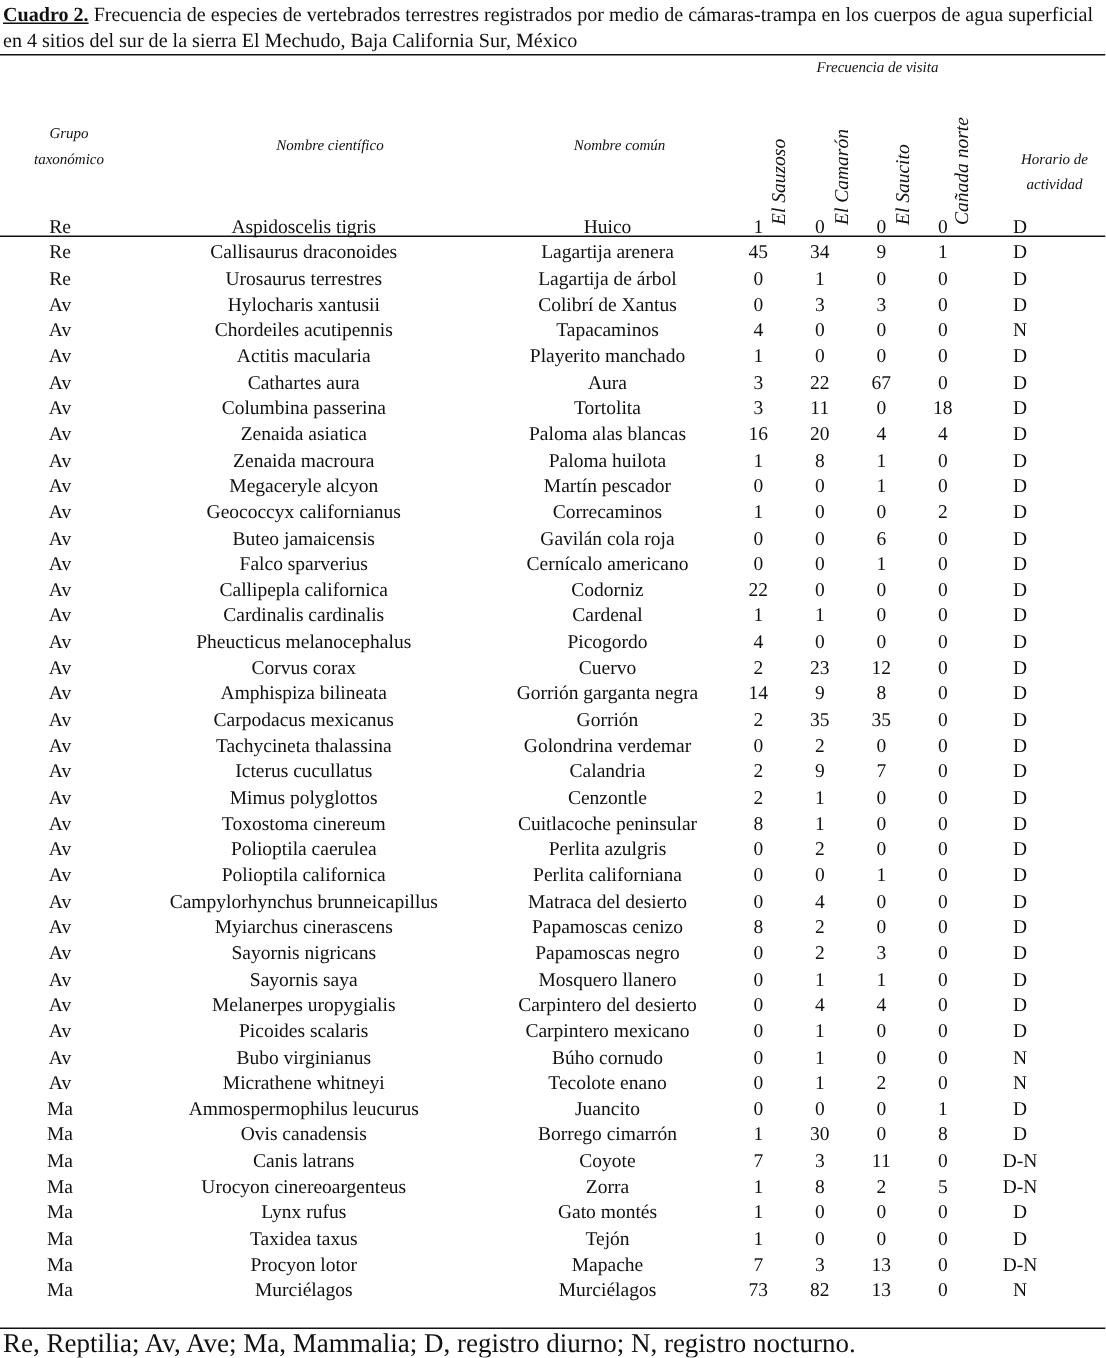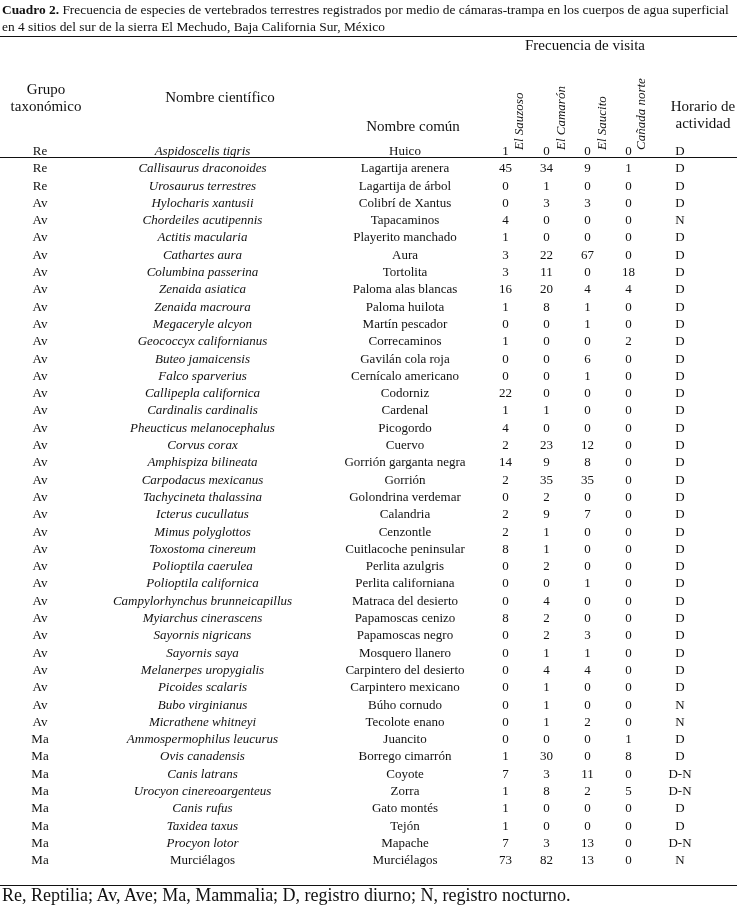--- a/index.html
+++ b/index.html
@@ -1,44 +1,44 @@
 <!DOCTYPE html>
 <html><head>
 <meta charset="utf-8">
 <style>
   html, body { margin:0; padding:0; background:#fff; }
   body { width:737px; height:905px; overflow:hidden; font-family:"Liberation Serif","DejaVu Serif",serif; color:#111; position:relative; }
   .caption { position:absolute; left:2px; top:1px; width:740px; font-size:13.4px; line-height:17px; white-space:nowrap; }
-  .caption b { font-weight:bold; }
+  .caption b { font-weight:bold;text-decoration:underline; }
   .rule { position:absolute; left:0; width:737px; height:0; border-top:1.4px solid #111; }
-  .hdr { position:absolute; font-size:15px; line-height:17px; text-align:center; }
+  .hdr { position:absolute; font-style:italic; font-size:10px; line-height:17px; text-align:center; }
   .vert { position:absolute; font-style:italic; font-size:13px; white-space:nowrap; transform-origin:left top; transform:rotate(-90deg); }
   table { position:absolute; left:0; top:142px; border-collapse:collapse; font-size:13px;padding-left:44px; }
   td { padding:0; height:17.3px; line-height:17.3px; white-space:nowrap; text-align:center; }
-  td.sci { font-style:italic; }
+  td.sci { }
   .foot { position:absolute; left:2px; top:887px; font-size:18px; line-height:16px; white-space:nowrap; }
 </style>
 </head>
 <body>
 
 <div class="caption">
   <div><b>Cuadro 2.</b> <span>Frecuencia de especies de vertebrados terrestres registrados por medio de cámaras-trampa en los cuerpos de agua superficial</span></div>
   <div>en 4 sitios del sur de la sierra El Mechudo, Baja California Sur, México</div>
 </div>
 
 <div class="rule" style="top:36px"></div>
 
 <div class="hdr" style="left:505px; top:37px; width:160px;">Frecuencia de visita</div>
 
 <div class="hdr" style="left:8px; top:81px; width:76px;">
   <div>Grupo</div>
   <div>taxonómico</div>
 </div>
 <div class="hdr" style="left:140px; top:89px; width:160px;">Nombre científico</div>
-<div class="hdr" style="left:358px; top:89px; width:110px;margin-top:29px;">Nombre común</div>
+<div class="hdr" style="left:358px; top:89px; width:110px;">Nombre común</div>
 
 <div class="vert" style="left:511px; top:150px;">El Sauzoso</div>
 <div class="vert" style="left:553px; top:150px;">El Camarón</div>
 <div class="vert" style="left:594px; top:150px;">El Saucito</div>
 <div class="vert" style="left:633px; top:150px;">Cañada norte</div>
 
 <div class="hdr" style="left:668px; top:98px; width:70px;">
   <div>Horario de</div>
   <div>actividad</div>
 </div>
@@ -432,21 +432,21 @@
         <td class="sci">Urocyon cinereoargenteus</td>
         <td>Zorra</td>
         <td>1</td>
         <td>8</td>
         <td>2</td>
         <td>5</td>
         <td>D-N</td>
       </tr>
       <tr>
         <td>Ma</td>
-        <td class="sci">Canis rufus</td>
+        <td class="sci">Lynx rufus</td>
         <td>Gato montés</td>
         <td>1</td>
         <td>0</td>
         <td>0</td>
         <td>0</td>
         <td>D</td>
       </tr>
       <tr>
         <td>Ma</td>
         <td class="sci">Taxidea taxus</td>

